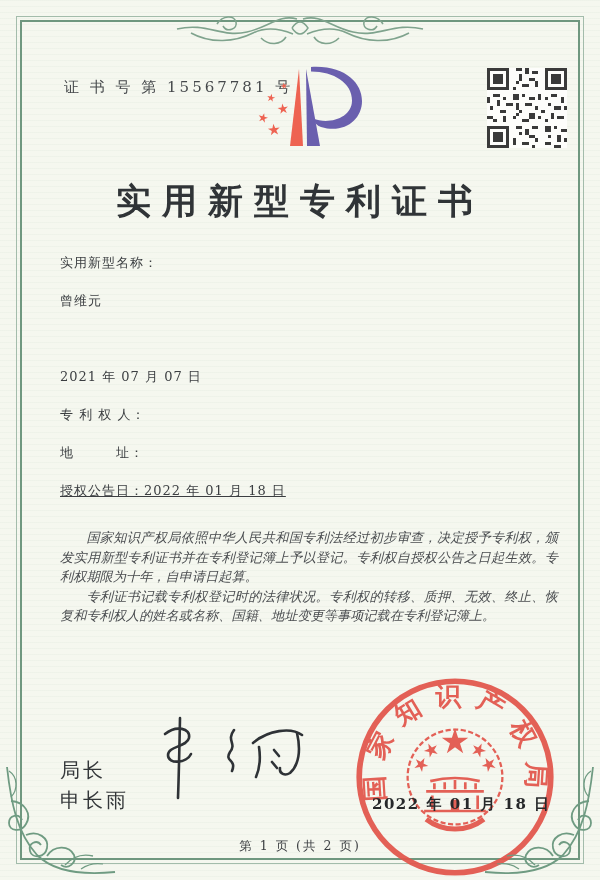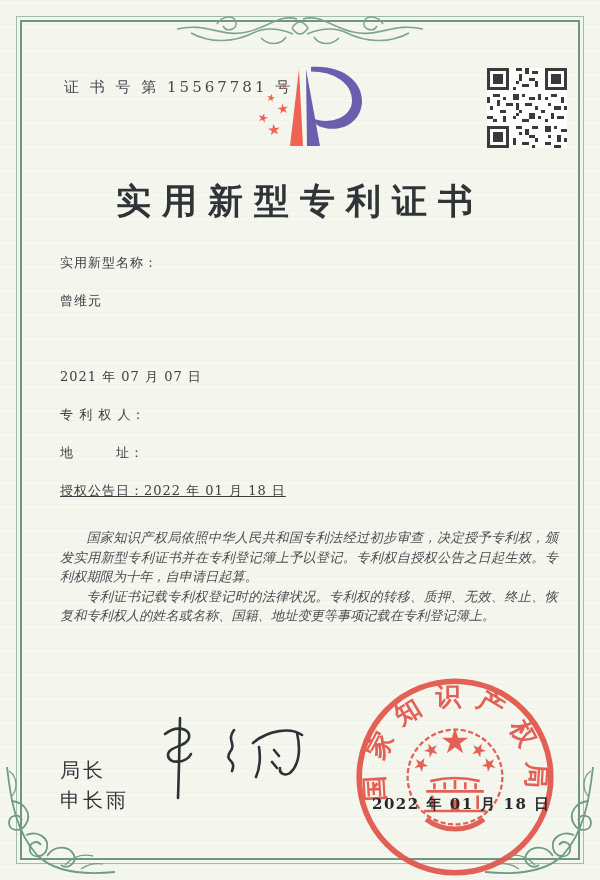--- a/index.html
+++ b/index.html
@@ -197,15 +197,16 @@
         <path d="M70,133 H130"></path>
         <path d="M78,118 L78,131 M122,118 L122,131"></path>
       </g>
       <text font-size="25" font-weight="bold" fill="#e2544a" letter-spacing="13" font-family="DejaVu Serif, serif">
         <textPath href="#sealArc" startOffset="50%" text-anchor="middle">国家知识产权局</textPath>
       </text>
     </svg>
 
     <div class="seal-date">2022 年 01 月 18 日</div>
 
+    <div class="footer">第 1 页 (共 2 页)</div>
 
   </div>
 </div>
 
 </body></html>

